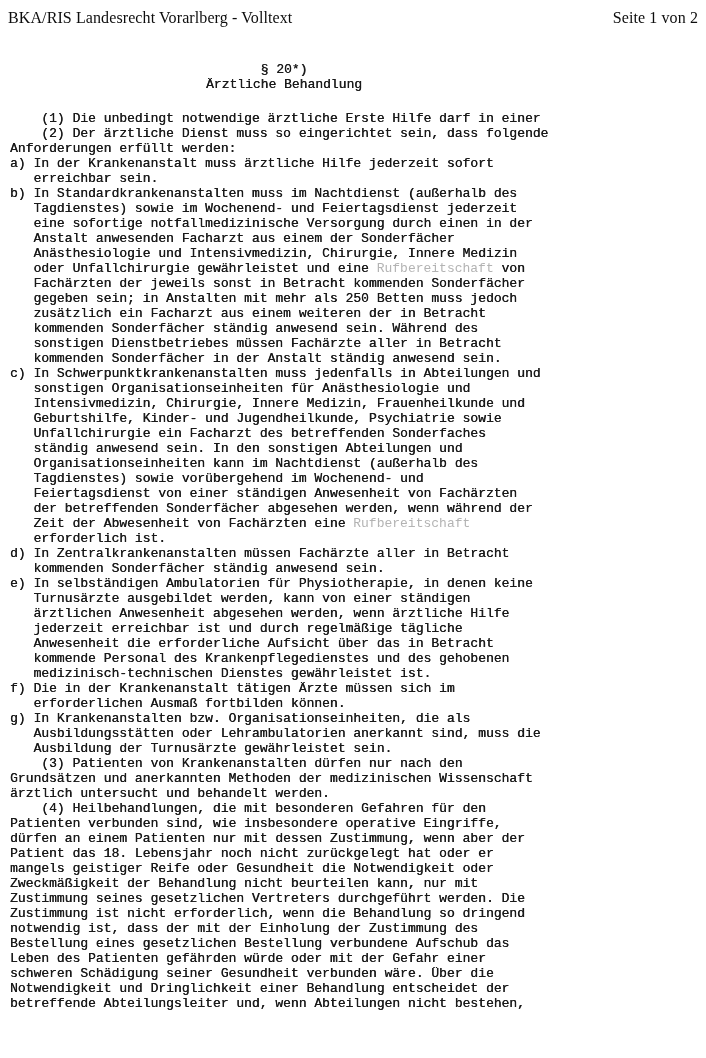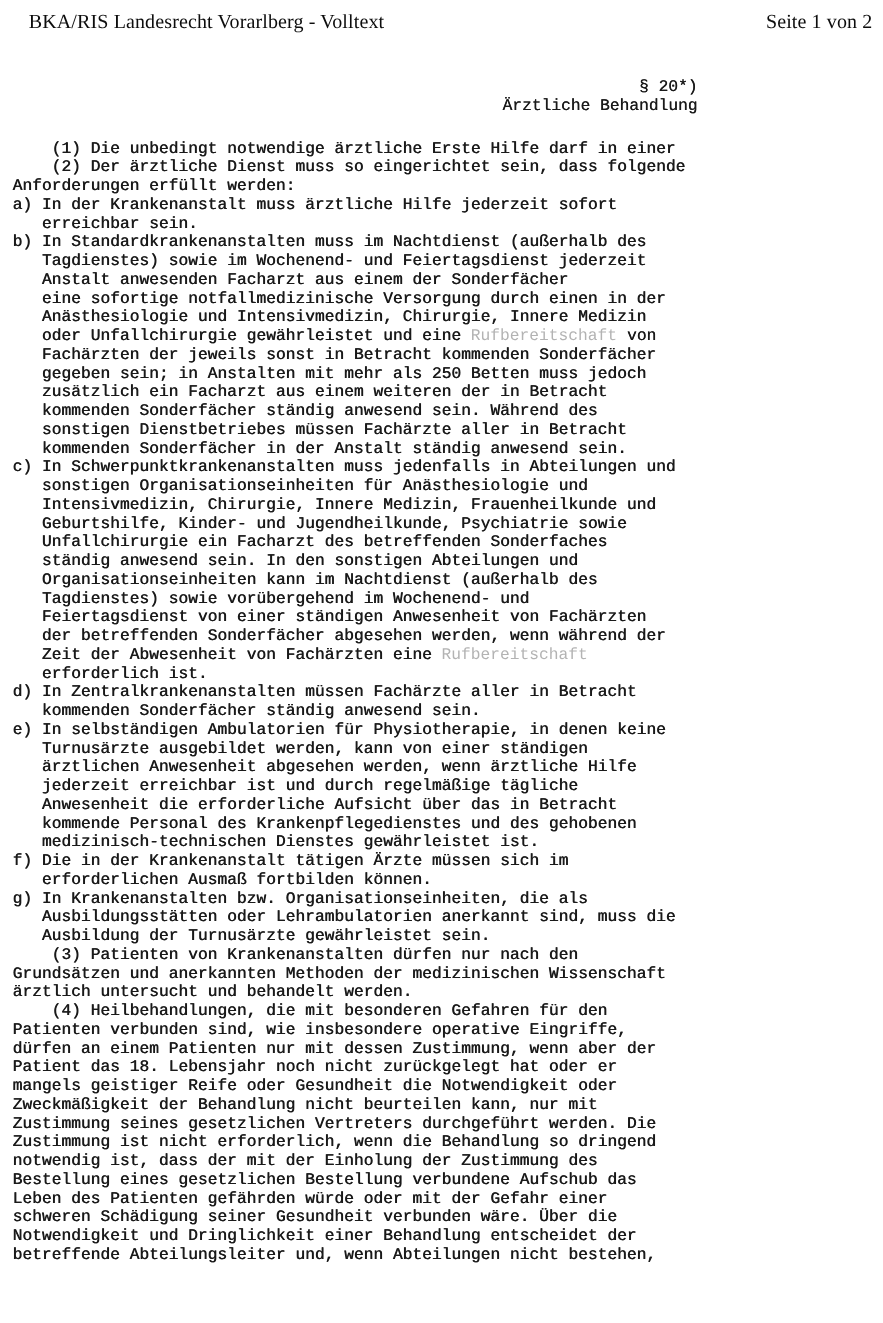--- a/index.html
+++ b/index.html
@@ -22,36 +22,36 @@
   }
   .page-header {
     display: flex;
     justify-content: space-between;
     align-items: baseline;
     padding: 9px 8px 0 8px;
     font-family: "Liberation Serif", "DejaVu Serif", serif;
     font-size: 16px;
     color: #0d0d0d;
   }
-  .page-header .hdr-left { letter-spacing: 0.1px; margin-left: 15px; }
+  .page-header .hdr-left { letter-spacing: 0.1px; }
   .page-header .hdr-right { letter-spacing: 0.1px; }
 
   .doc {
     font-family: "Liberation Mono", "DejaVu Sans Mono", monospace;
     font-size: 13px;
     line-height: 15px;
     color: var(--ink-color);
     text-shadow: 0.3px 0 0 currentColor; 
   }
   .section-heading {
     margin: 35px 0 0 10px;
     width: 548px;
     text-align: center;
   }
-  .section-heading div { height: 15px; white-space: pre; text-align: right; }
+  .section-heading div { height: 15px; white-space: pre; }
   .doc-body {
     margin: 19px 0 0 10px;
   }
   .text-line {
     height: 15px;
     white-space: pre;
   }
   .faded {
     color: var(--faded-color);
     text-shadow: none;
@@ -75,22 +75,22 @@
     </div>
 
     <div class="doc-body">
         <div class="text-line"><span>    (1) Die unbedingt notwendige ärztliche Erste Hilfe darf in einer</span></div>
         <div class="text-line"><span>    (2) Der ärztliche Dienst muss so eingerichtet sein, dass folgende</span></div>
         <div class="text-line"><span>Anforderungen erfüllt werden:</span></div>
         <div class="text-line"><span>a) In der Krankenanstalt muss ärztliche Hilfe jederzeit sofort</span></div>
         <div class="text-line"><span>   erreichbar sein.</span></div>
         <div class="text-line"><span>b) In Standardkrankenanstalten muss im Nachtdienst (außerhalb des</span></div>
         <div class="text-line"><span>   Tagdienstes) sowie im Wochenend- und Feiertagsdienst jederzeit</span></div>
+        <div class="text-line"><span>   eine sofortige notfallmedizinische Versorgung durch einen in der</span></div>
         <div class="text-line"><span>   Anstalt anwesenden Facharzt aus einem der Sonderfächer</span></div>
-        <div class="text-line"><span>   eine sofortige notfallmedizinische Versorgung durch einen in der</span></div>
         <div class="text-line"><span>   Anästhesiologie und Intensivmedizin, Chirurgie, Innere Medizin</span></div>
         <div class="text-line"><span>   oder Unfallchirurgie gewährleistet und eine </span><span class="faded">Rufbereitschaft</span><span> von</span></div>
         <div class="text-line"><span>   Fachärzten der jeweils sonst in Betracht kommenden Sonderfächer</span></div>
         <div class="text-line"><span>   gegeben sein; in Anstalten mit mehr als 250 Betten muss jedoch</span></div>
         <div class="text-line"><span>   zusätzlich ein Facharzt aus einem weiteren der in Betracht</span></div>
         <div class="text-line"><span>   kommenden Sonderfächer ständig anwesend sein. Während des</span></div>
         <div class="text-line"><span>   sonstigen Dienstbetriebes müssen Fachärzte aller in Betracht</span></div>
         <div class="text-line"><span>   kommenden Sonderfächer in der Anstalt ständig anwesend sein.</span></div>
         <div class="text-line"><span>c) In Schwerpunktkrankenanstalten muss jedenfalls in Abteilungen und</span></div>
         <div class="text-line"><span>   sonstigen Organisationseinheiten für Anästhesiologie und</span></div>

